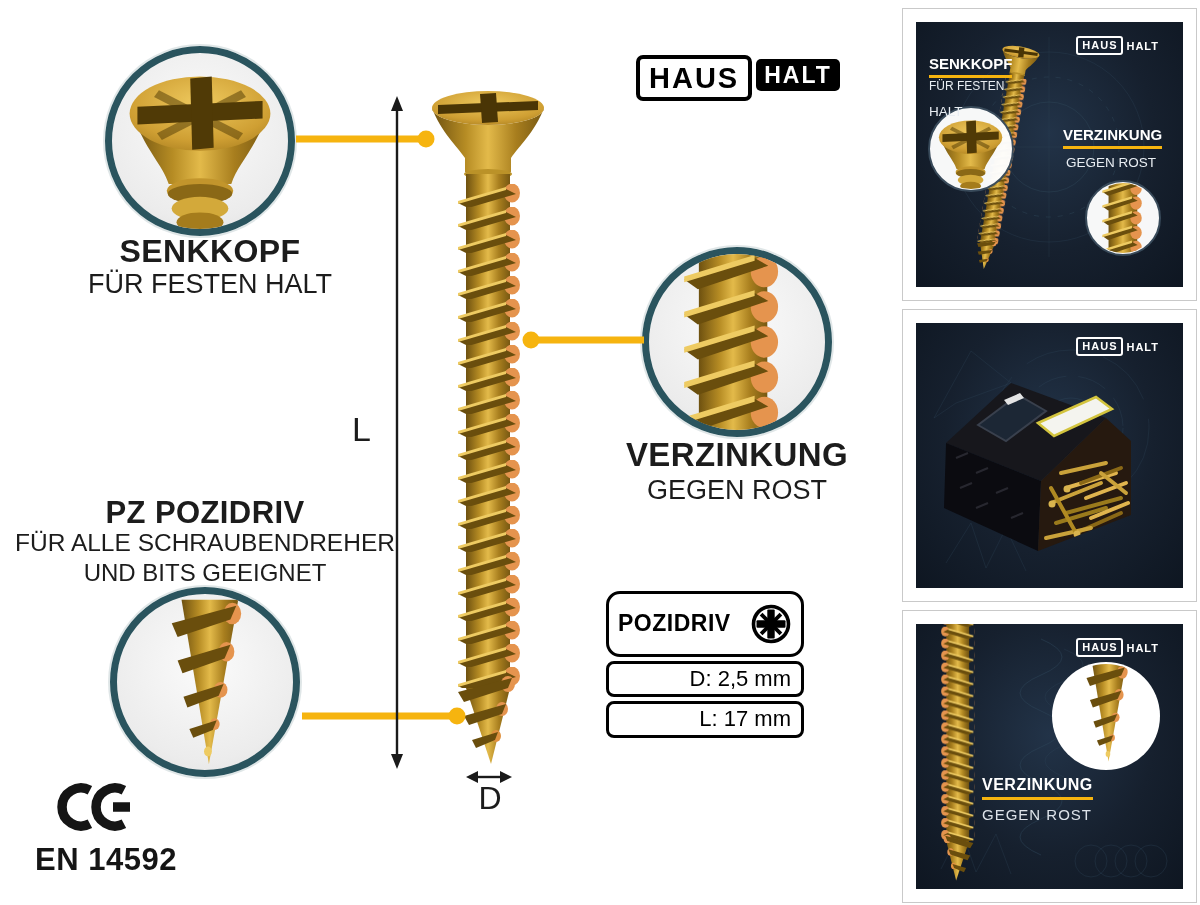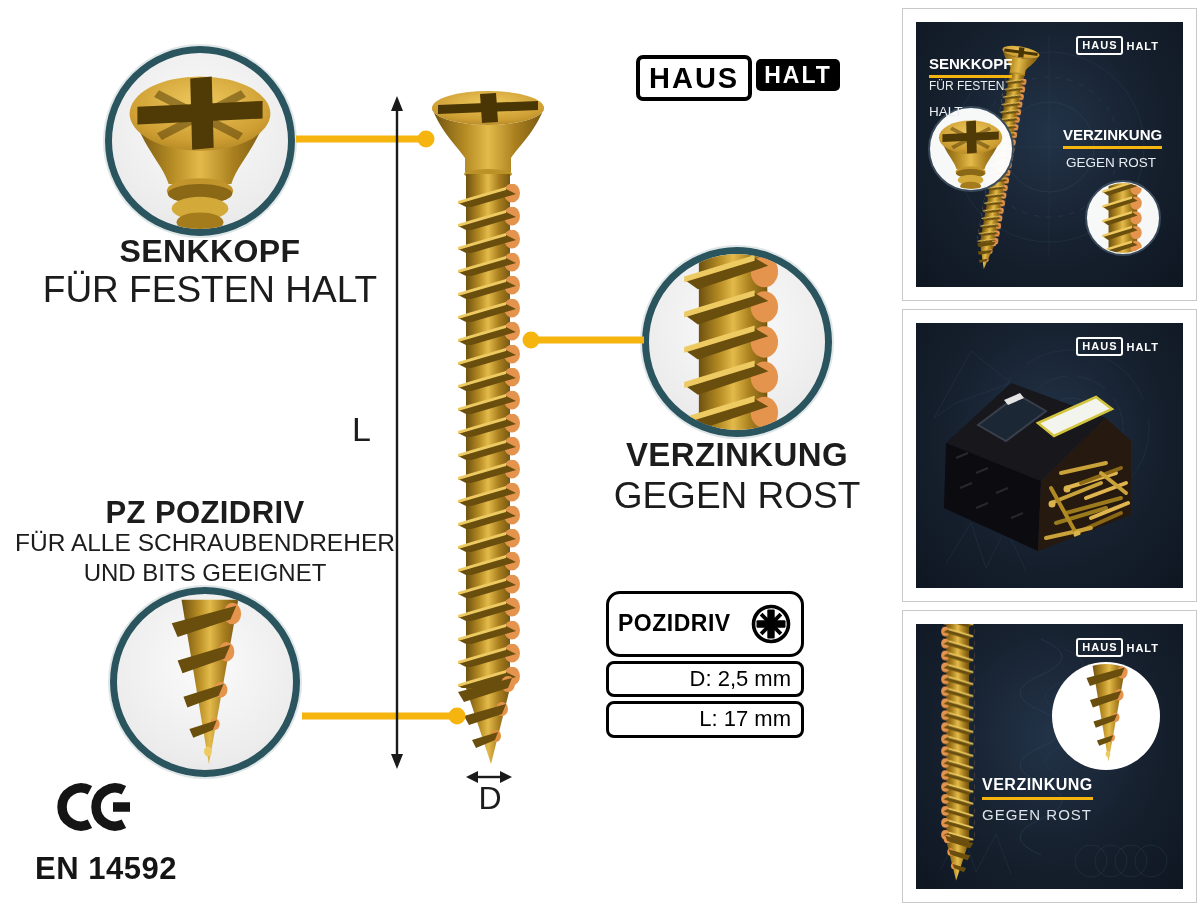--- a/index.html
+++ b/index.html
@@ -16,39 +16,39 @@
   .main-screw{position:absolute;left:424px;top:88px;}
   .callout-circle{position:absolute;border:7px solid var(--ring);border-radius:50%;
       background:radial-gradient(circle at 50% 40%, #fbfbfb 0%, #ececec 70%, #dedede 100%);
       overflow:hidden;box-shadow:0 0 0 2px rgba(42,84,94,.15);}
   .callout-circle svg{display:block;}
   .c-head{left:105px;top:46px;width:190px;height:190px;}
   .c-zinc{left:642px;top:247px;width:190px;height:190px;}
   .c-tip{left:110px;top:587px;width:190px;height:190px;}
   .t{position:absolute;text-align:center;line-height:1.12;}
   .title{font-weight:700;font-size:32px;letter-spacing:.4px;}
-  .sub{font-size:37px;}
+  .sub{font-size:27px;}
   .t-L{position:absolute;left:352px;top:410px;font-size:34px;font-weight:400;}
   .t-D{position:absolute;left:464px;top:780px;width:52px;text-align:center;font-size:32px;}
   
   .logo{position:absolute;left:636px;top:55px;display:flex;align-items:flex-start;}
   .logo-haus{display:inline-block;border:4px solid #000;border-radius:7px;background:#fff;color:#000;
      font-weight:700;font-size:29px;letter-spacing:2px;line-height:1;padding:5px 9px 4px;}
   .logo-halt{display:inline-block;background:#000;border-radius:5px;color:#fff;
      font-weight:700;font-size:23px;letter-spacing:2px;line-height:1;padding:5px 8px 4px;margin-left:4px;margin-top:4px;}
   
   .specbox{position:absolute;left:606px;top:591px;width:198px;text-align:right;}
   .spec-row{border:3.5px solid #000;border-radius:8px;background:#fff;margin-top:4px;
      font-size:22px;color:#000;padding:2px 10px;line-height:1.2;}
   .spec-row.head{display:flex;justify-content:space-between;align-items:center;
      border-radius:14px;font-weight:700;font-size:23px;letter-spacing:.5px;margin-top:0;padding:9px 9px;}
   
   .ce{position:absolute;left:35px;top:782px;}
   .ce svg{display:block;margin-left:22px;}
-  .ce-standard{margin-top:19px;font-size:31px;font-weight:700;color:#151515;letter-spacing:.5px;}
+  .ce-standard{margin-top:10px;font-size:31px;font-weight:700;color:#151515;letter-spacing:.5px;}
   
   .thumb{position:absolute;left:902px;width:295px;height:293px;background:#fff;
      border:1px solid var(--thumb-border);padding:13px;cursor:pointer;}
   .thumb-1{top:8px;} .thumb-2{top:309px;} .thumb-3{top:610px;}
   .thumb-art{position:relative;width:100%;height:100%;overflow:hidden;
      background:radial-gradient(ellipse at 50% 42%, #223348 0%, #16202E 55%, #0E1621 100%);}
   .thumb-art > svg{position:absolute;left:0;top:0;}
   .mini-logo{position:absolute;top:14px;right:24px;display:flex;align-items:center;z-index:5;}
   .mini-haus{border:2px solid #fff;border-radius:3px;color:#fff;font-weight:700;font-size:11px;
      letter-spacing:1px;line-height:1;padding:2px 4px;}

